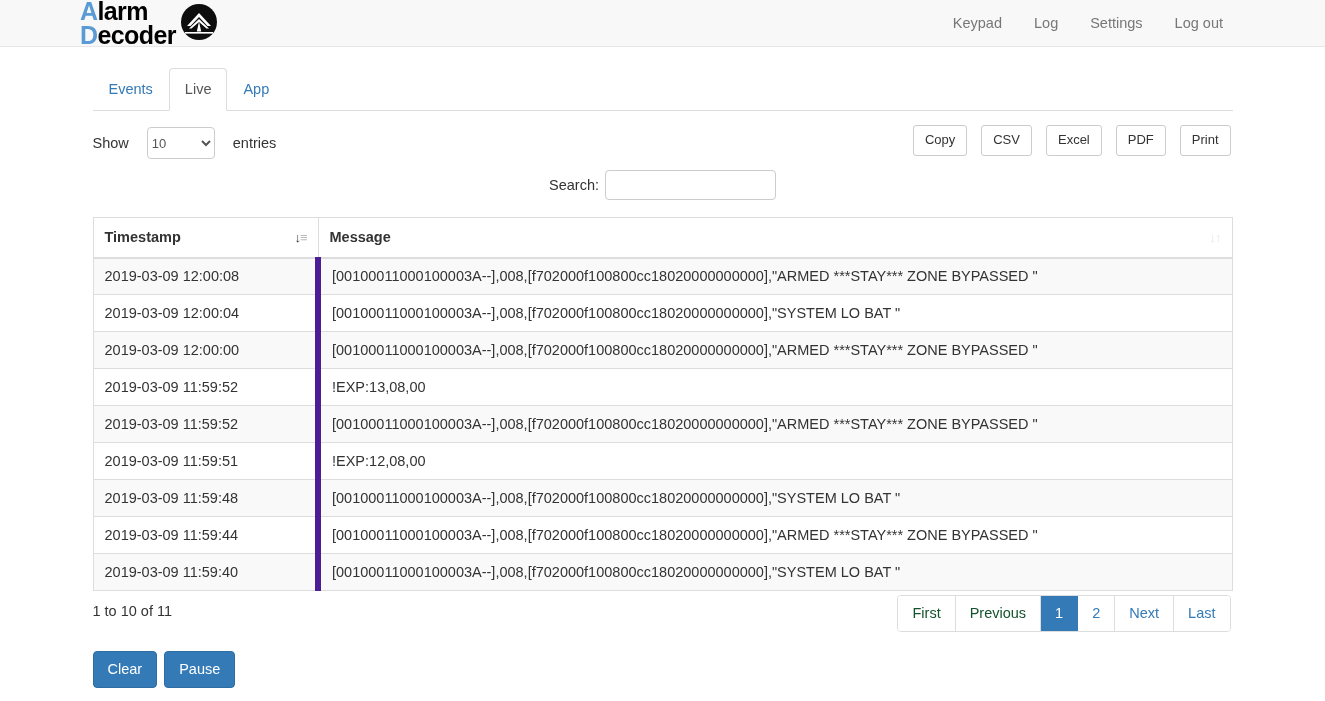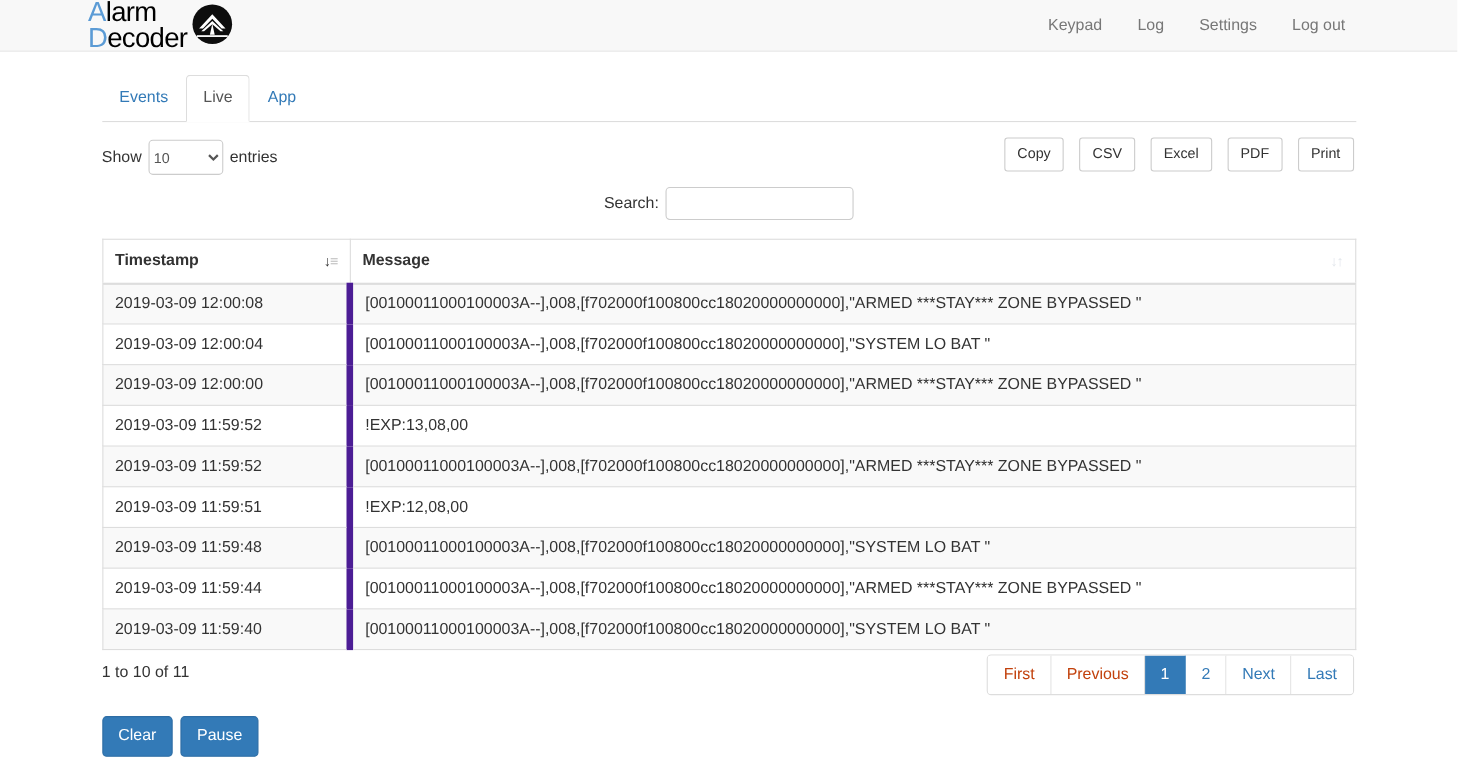--- a/index.html
+++ b/index.html
@@ -29,21 +29,21 @@
     top: -2px;
     display: flex;
     align-items: center;
     height: 50px;
     text-decoration: none;
   }
   .brand-text {
     display: flex;
     flex-direction: column;
     line-height: 0.96;
-    font-weight: normal;
+    font-weight: bold;
     font-size: 25px;
     letter-spacing: -0.6px;
   }
   .brand-line { color: #000000; white-space: nowrap; }
   .brand-cap { color: #5b9bd5; }
   .brand-logo { margin-left: 4px; margin-top: 2px; }
 
   .nav-links {
     position: absolute;
     right: 86px;
@@ -103,21 +103,21 @@
     margin-top: 10px;
   }
   .length-box {
     position: absolute;
     left: 0;
     top: 6px;
     font-size: 14.5px;
     color: #333333;
     display: flex;
     align-items: center;
-    gap: 6px;
+    gap: 18px;
     justify-content: center;
   }
   .length-select {
     width: 68px;
     height: 32px;
     font-size: 13px;
     font-family: "Liberation Sans", sans-serif;
     color: #555555;
     border: 1px solid #cccccc;
     border-radius: 4px;
@@ -256,21 +256,21 @@
     background: #ffffff;
     padding: 7px 14px;
     border-right: 1px solid #dddddd;
     cursor: pointer;
     line-height: 1.42;
     text-decoration: none;
     min-width: 28px;
     text-align: center;
   }
   .page-btn:last-child { border-right: none; }
-  .page-btn.disabled { color: #c2410c; cursor: default; background: #ffffff; }
+  .page-btn.disabled { color: #14532d; cursor: default; background: #ffffff; }
   .page-btn.active {
     background: #337ab7;
     color: #ffffff;
     border-color: #337ab7;
     cursor: default;
   }
 
   .action-buttons {
     margin-top: 8px;
     display: flex;

